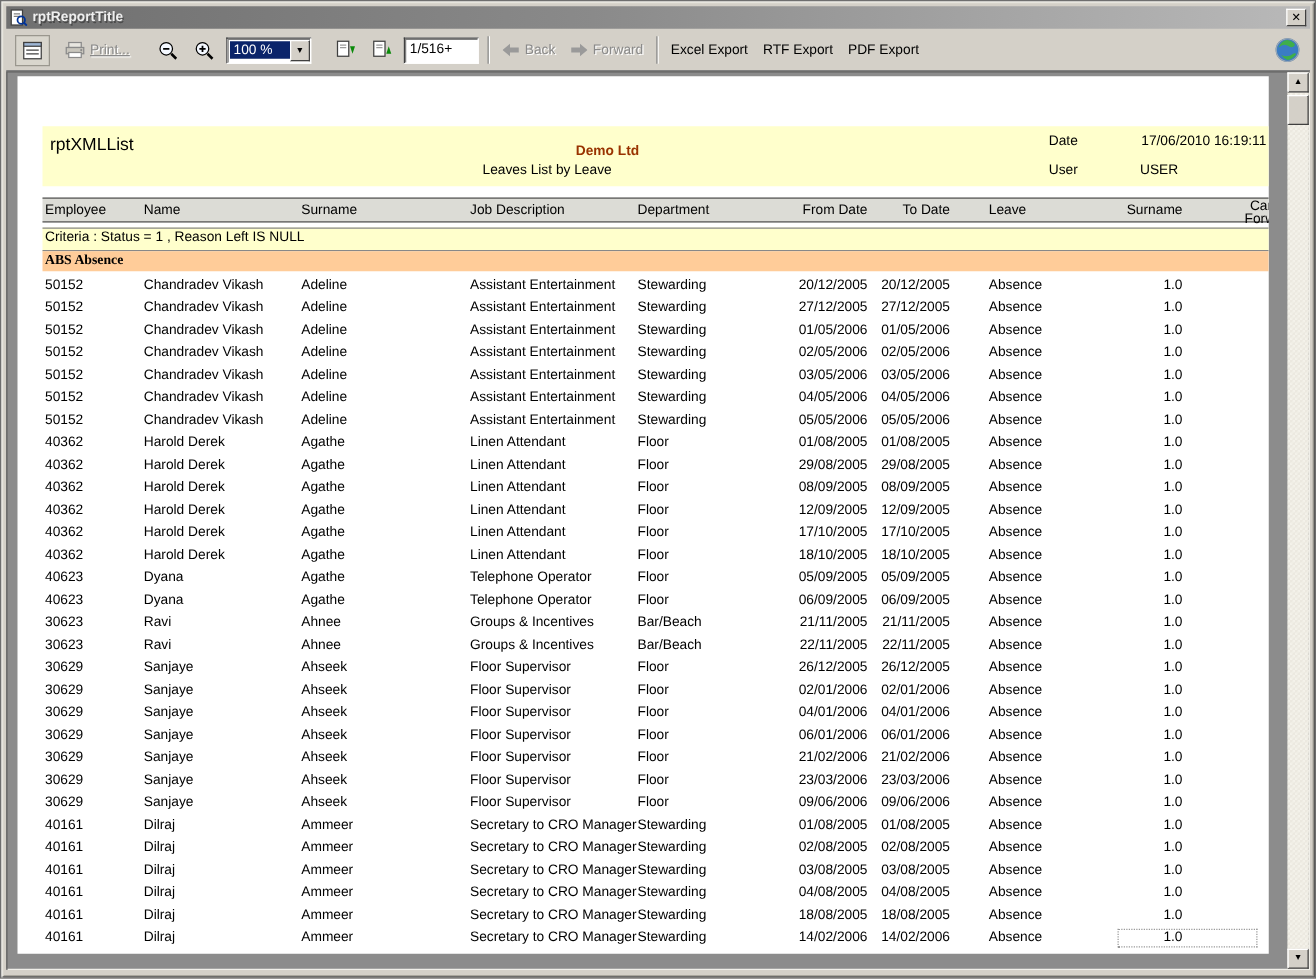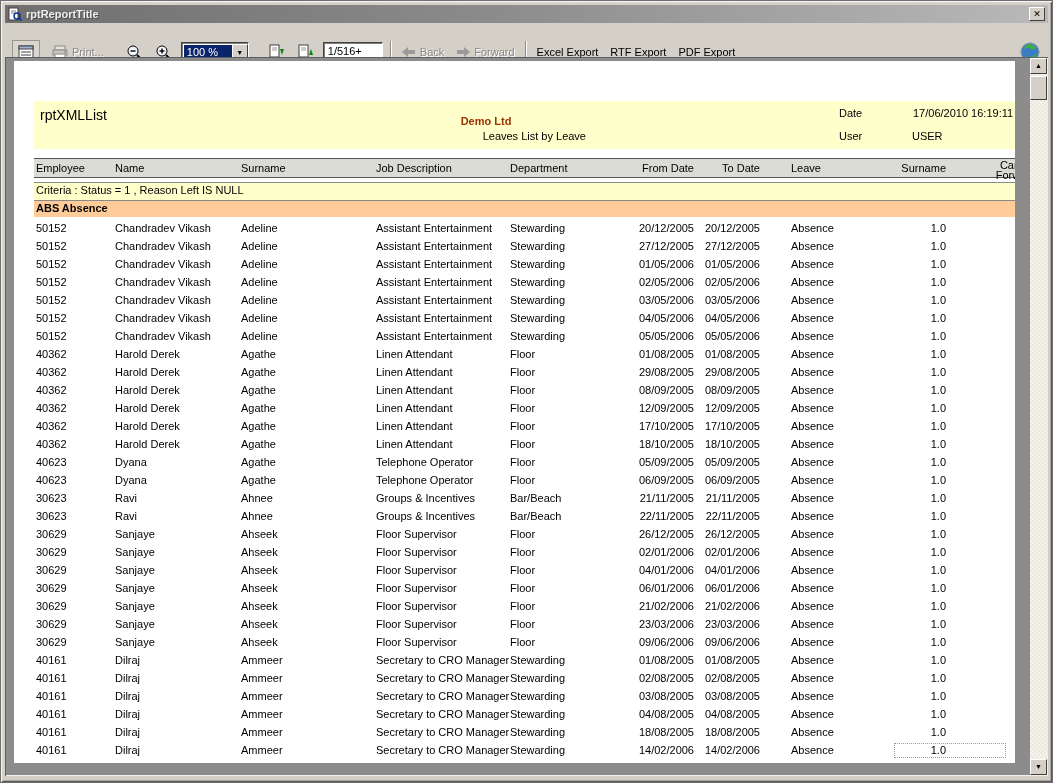--- a/index.html
+++ b/index.html
@@ -17,21 +17,21 @@
     display:flex; align-items:center; gap:4px; padding:0 3px; }
   .title-text { color:#efefef; font-size:11px; font-weight:bold;
     text-shadow:1px 1px 0 rgba(0,0,0,.35); flex:0 0 auto; }
   .win-btn { margin-left:auto; width:16px; height:14px; background:#D4D0C8;
     border:1px solid; border-color:#ffffff #404040 #404040 #ffffff;
     font-size:9px; line-height:11px; text-align:center; color:#000; cursor:default; }
 
   
   .toolbar { position:absolute; left:4px; top:23px; right:4px; height:33px;
     background:#D4D0C8; display:flex; align-items:center; padding:0 7px;
-    border-bottom:1px solid #808080;margin-top:12px; }
+    border-bottom:1px solid #808080; }
   .tbtn { height:25px; display:flex; align-items:center; gap:4px; padding:0 5px;
     background:transparent; border:1px solid transparent; font-size:11px; color:#000;
     font-family:inherit; cursor:default; white-space:nowrap; }
   .tbtn.framed { border:1px solid #9a978e; background:#d9d6cd; }
   .tbtn.disabled { color:#8a8a8a; text-shadow:1px 1px 0 #ffffff; }
   .tsep { width:2px; height:22px; border-left:1px solid #8a8a8a; border-right:1px solid #ffffff;
     margin:0 4px; }
   .gap6 { width:6px; } .gap10 { width:10px; }
 
   .combo { width:68px; height:21px; background:#fff; display:flex; align-items:center;
@@ -57,21 +57,21 @@
   .page { position:absolute; left:9px; top:4px; width:1001px; height:702px;
     background:#ffffff; overflow:hidden; font-size:11px; color:#000; }
 
   
   .band-header { position:absolute; left:20px; top:40px; width:981px; height:48px;
     background:#FFFFCC; }
   .band-header .abs { position:absolute; white-space:nowrap; }
   .report-name { left:6px; top:6px; font-size:14px; }
   .company { left:352px; top:14px; width:200px; text-align:center;
     color:#993300; font-weight:bold; font-size:11px; }
-  .subtitle { left:352px; top:29px; width:200px; text-align:right; font-size:11px; }
+  .subtitle { left:352px; top:29px; width:200px; text-align:left; font-size:11px; }
   .hlabel { font-weight:normal; font-size:11px; }
   .date-label { left:805px; top:6px; }
   .date-value { left:879px; top:6px; }
   .user-label { left:805px; top:29px; }
   .user-value { left:878px; top:29px; }
 
   .colhead { position:absolute; left:20px; top:97px; width:981px; height:20px;
     background:#DCDCD6; border-top:1px solid #555; border-bottom:1px solid #555; }
   .colhead span { position:absolute; top:3px; font-size:11px; white-space:nowrap; }
   .h-emp{left:2px;} .h-name{left:81px;} .h-sur{left:207px;} .h-job{left:342px;}
@@ -81,21 +81,21 @@
   .h-leave{left:757px;}
   .h-abs{left:832px; width:80px; text-align:right;}
   .h-carry{left:942px; width:60px; text-align:right; top:1px !important;
     font-size:10.5px; line-height:10px; white-space:normal !important; }
 
   .criteria { position:absolute; left:20px; top:121px; width:981px; height:16px;
     background:#FFFFCC; border-top:1px solid #888; border-bottom:1px solid #888;
     font-size:11px; padding:1px 0 16px 2px; white-space:nowrap; }
 
   .grouphead { position:absolute; left:20px; top:140px; width:981px; height:16px;
-    background:#FFCC99; font-weight:bold; font-size:11px; padding:1px 0 0 2px; }
+    background:#FFCC99; font-weight:bold; font-size:11px; padding:1px 0 0 2px;font-family:Liberation Serif, serif; }
 
   .rows { position:absolute; left:0; top:158px; width:1001px; }
   .row { position:relative; height:18px; }
   .cell { position:absolute; top:3px; white-space:nowrap; font-size:11px; }
   .c0{left:22px;} .c1{left:101px;} .c2{left:227px;} .c3{left:362px;} .c4{left:496px;}
   .c5{left:600px; width:80px; text-align:right;}
   .c6{left:666px; width:80px; text-align:right;}
   .c7{left:777px;}
   .c8{left:852px; width:80px; text-align:right;}
 

